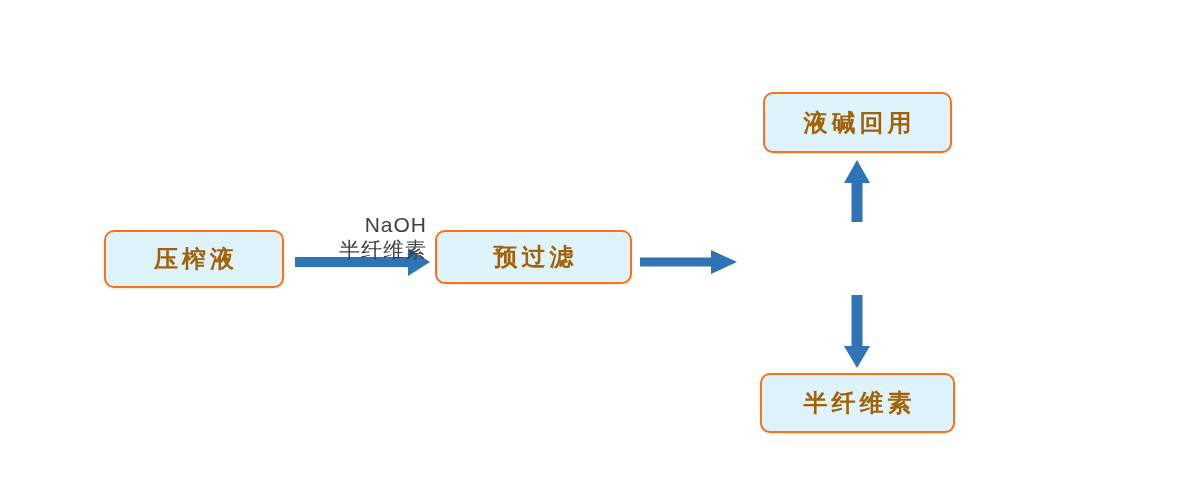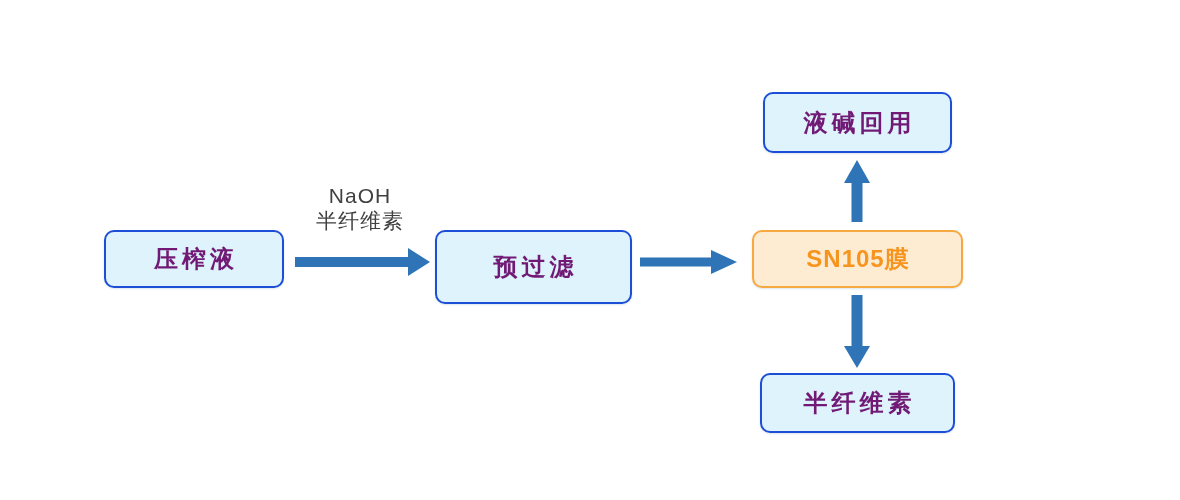--- a/index.html
+++ b/index.html
@@ -14,39 +14,39 @@
     position:absolute;
     display:flex; align-items:center; justify-content:center;
     box-sizing:border-box;
     border-radius:10px;
     font-size:24px; font-weight:bold;
     letter-spacing:4px; padding-left:4px; 
     box-shadow:0 1px 2px rgba(120,150,170,0.25);
   }
   .node.blue {
     background:#dff3fc;
-    border:2px solid #1d4ed8;
-    color:#701a75;
+    border:2px solid #f97316;
+    color:#a16207;
   }
   .node.orange {
     background:#fdebd2;
     border:2px solid #f7a941;
     color:#f7941e;
     letter-spacing:1px; padding-left:1px;
   }
   #node-pressed   { left:104px; top:230px; width:180px; height:58px; }
-  #node-prefilter { left:435px; top:230px; width:197px; height:74px; }
+  #node-prefilter { left:435px; top:230px; width:197px; height:54px; }
   #node-sn105     { left:752px; top:230px; width:211px; height:58px; }
   #node-alkali    { left:763px; top:92px;  width:189px; height:61px; }
   #node-hemi      { left:760px; top:373px; width:195px; height:60px; }
 
   .edge-label {
     position:absolute;
-    left:293px; top:183px; width:134px;
-    text-align:center;
+    left:293px; top:212px; width:134px;
+    text-align:right;
     color:#404040;
     font-size:21px; line-height:25px;
     letter-spacing:1px;
   }
   .arrow-layer {
     position:absolute; left:0; top:0;
     pointer-events:none;
   }
 </style>
 </head>
@@ -74,23 +74,20 @@
   </svg>
 
   <div class="node blue" id="node-pressed">
     <span>压榨液</span>
   </div>
 
   <div class="node blue" id="node-prefilter">
     <span>预过滤</span>
   </div>
 
-  <div class="node orange" id="node-sn105">
-    <span>SN105膜</span>
-  </div>
 
   <div class="node blue" id="node-alkali">
     <span>液碱回用</span>
   </div>
 
   <div class="node blue" id="node-hemi">
     <span>半纤维素</span>
   </div>
 
   <div class="edge-label">

